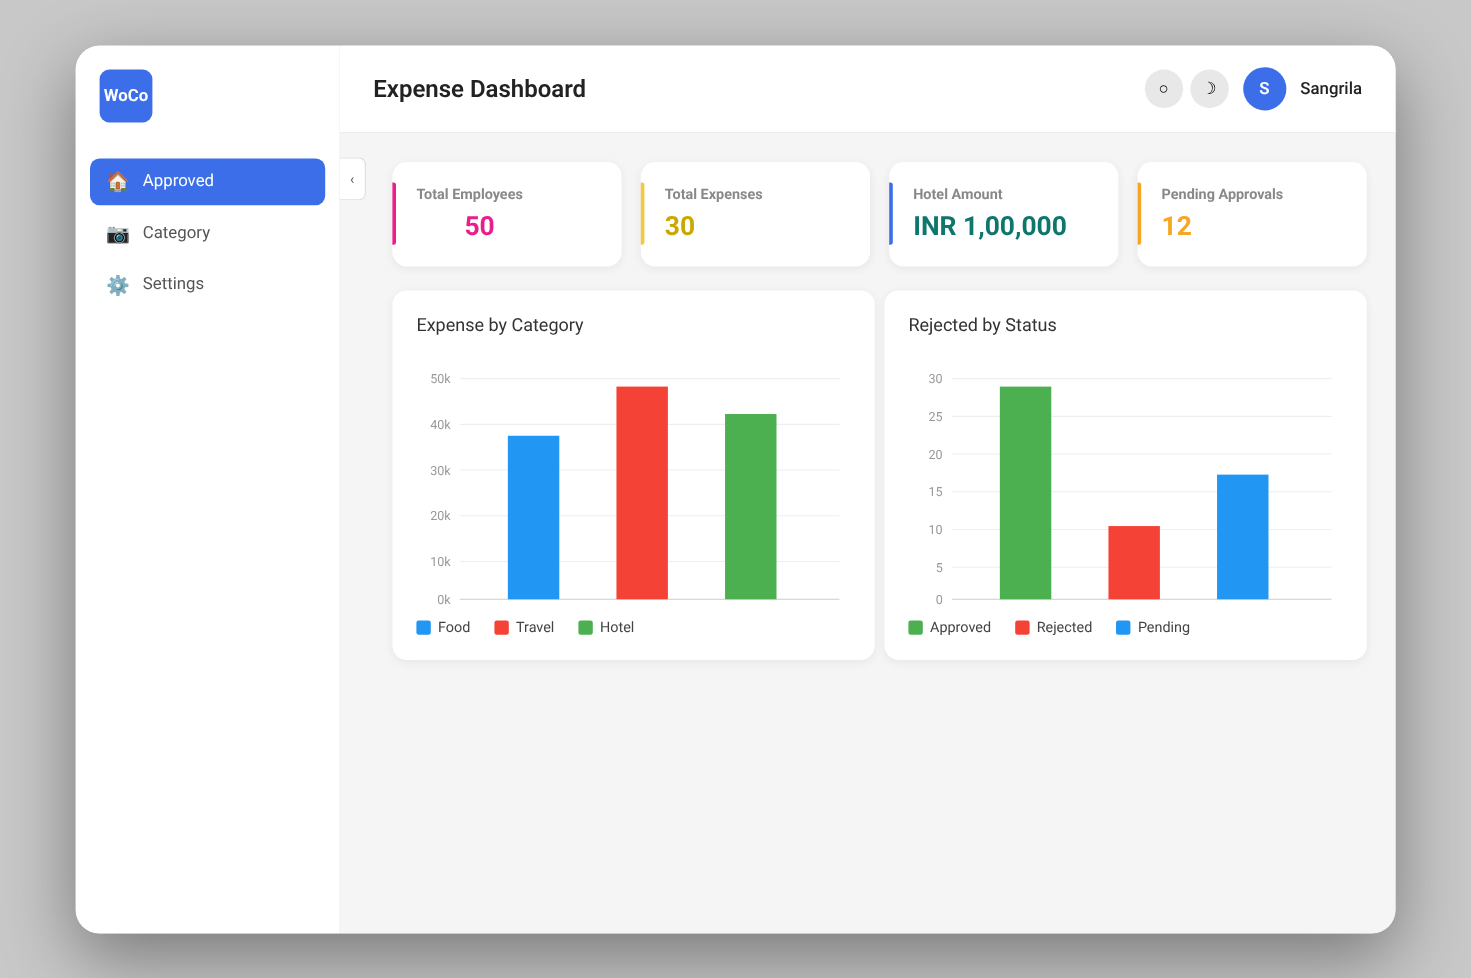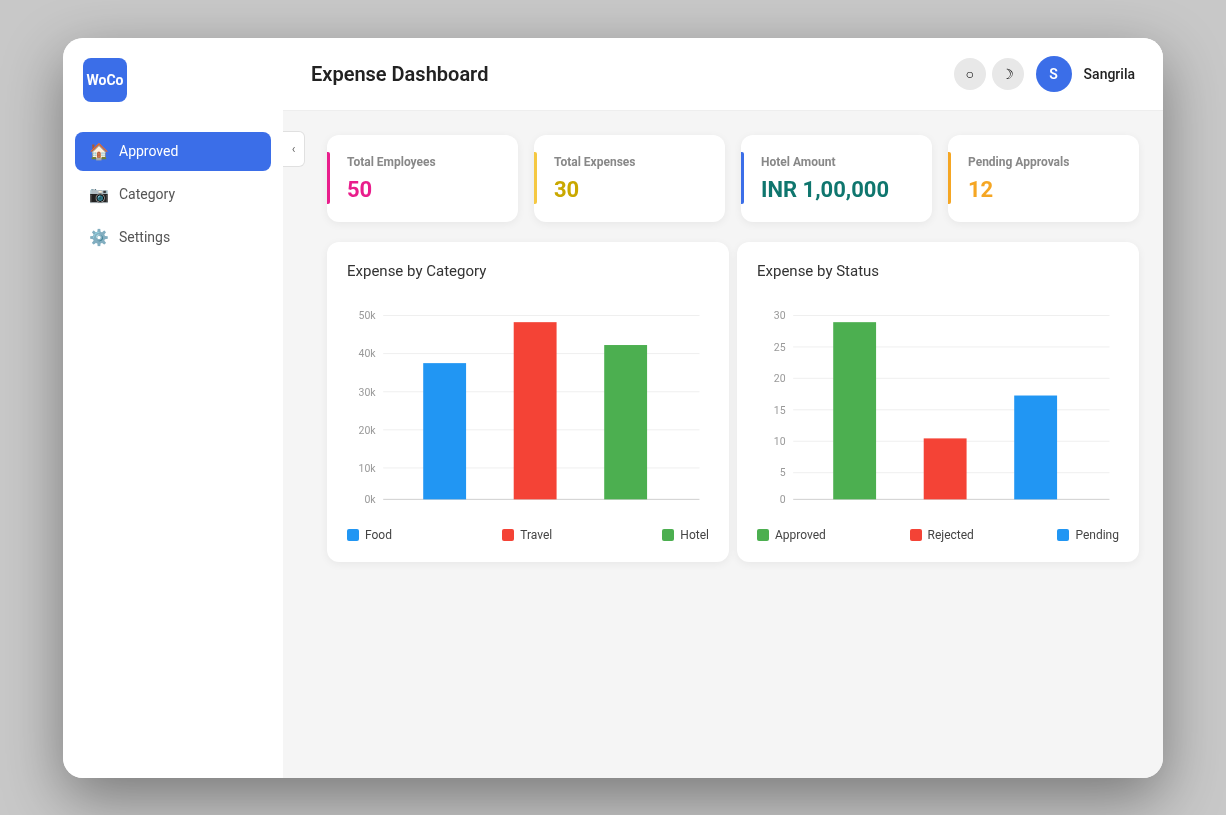--- a/index.html
+++ b/index.html
@@ -187,21 +187,21 @@
     .stat-label {
       font-size: 12px;
       color: #888;
       margin-bottom: 8px;
       font-weight: bold;
     }
     .stat-value {
       font-size: 22px;
       font-weight: 700;
     }
-    .stat-card.pink .stat-value { color: #e91e8c; }
+    .stat-card.pink .stat-value { color: #e91e8c; margin-left: 40px; }
     .stat-card.yellow .stat-value { color: #c9a800; }
     .stat-card.blue .stat-value { color: #0f766e; }
     .stat-card.orange .stat-value { color: #f5a623; }
     
     .charts-row {
       display: grid;
       grid-template-columns: 1fr 1fr;
       gap: 8px;
       margin-left: 20px;
     }
@@ -215,23 +215,23 @@
       font-size: 15px;
       color: #333;
       margin-bottom: 16px;
     }
     .chart-container {
       width: 100%;
       height: 220px;
     }
     .chart-legend {
       display: flex;
-      justify-content: space-between;
+      justify-content: flex-start;
       gap: 20px;
-      margin-top: 12px;
+      margin-top: 0;
     }
     .legend-item {
       display: flex;
       align-items: center;
       gap: 6px;
       font-size: 12px;
       color: #444;
     }
     .legend-dot {
       width: 12px;
@@ -341,21 +341,21 @@
               <span>Travel</span>
             </div>
             <div class="legend-item">
               <div class="legend-dot" style="background:#4CAF50"></div>
               <span>Hotel</span>
             </div>
           </div>
         </div>
 
         <div class="chart-card">
-          <div class="chart-title">Expense by Status</div>
+          <div class="chart-title">Rejected by Status</div>
           <div class="chart-container">
             <svg width="100%" height="100%" viewBox="0 0 380 210" preserveAspectRatio="xMidYMid meet">
 
               <text x="30" y="14" font-size="11" fill="#999" text-anchor="end">30</text>
               <text x="30" y="47" font-size="11" fill="#999" text-anchor="end">25</text>
               <text x="30" y="80" font-size="11" fill="#999" text-anchor="end">20</text>
               <text x="30" y="113" font-size="11" fill="#999" text-anchor="end">15</text>
               <text x="30" y="146" font-size="11" fill="#999" text-anchor="end">10</text>
               <text x="30" y="179" font-size="11" fill="#999" text-anchor="end">5</text>
               <text x="30" y="207" font-size="11" fill="#999" text-anchor="end">0</text>

